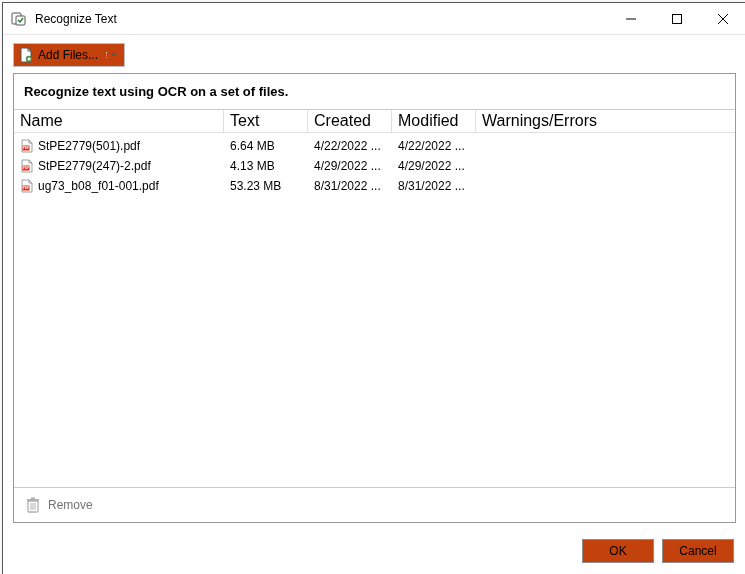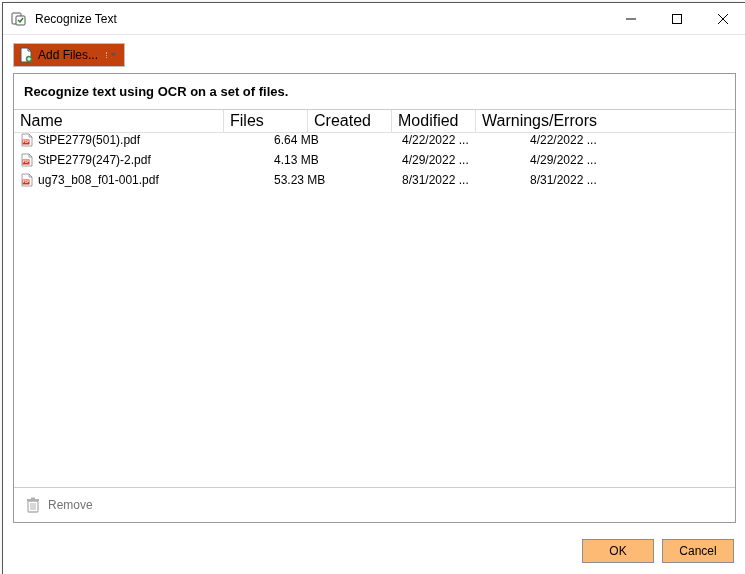--- a/index.html
+++ b/index.html
@@ -118,24 +118,23 @@
   .col.modified { width: 84px; }
   .col.warnings { flex: 1; border-right: none; }
 
   .rows {
     flex: 1;
     overflow: auto;
     border-top: 1px solid #e0e0e0;
   }
   .row {
     display: flex;
-    align-items: flex-start;
+    align-items: flex-end;
     height: 20px;
     font-size: 12px;
-    gap: 44px;
   }
   .row .cell {
     padding: 0 6px;
     white-space: nowrap;
     overflow: hidden;
     text-overflow: ellipsis;
   }
   .cell.name { width: 210px; display: flex; align-items: center; gap: 4px; }
   .cell.size { width: 84px; }
   .cell.created { width: 84px; }
@@ -163,21 +162,21 @@
   .button-bar {
     display: flex;
     justify-content: flex-end;
     gap: 8px;
     padding: 6px 12px 12px 12px;
   }
   .dlg-btn {
     min-width: 72px;
     height: 24px;
     border: 1px solid #8d8d8d;
-    background: #fdba74;
+    background: #c2410c;
     font-size: 12px;
     display: inline-flex;
     align-items: center;
     justify-content: center;
     cursor: pointer;
   }
 </style>
 </head>
 <body>
 
@@ -231,21 +230,21 @@
           </svg>
       </span>
     </div>
   </div>
 
   <div class="content">
     <div class="panel-header">Recognize text using OCR on a set of files.</div>
     <div class="file-table">
       <div class="col-headers">
         <div class="col name">Name</div>
-        <div class="col size">Files</div>
+        <div class="col size">Text</div>
         <div class="col created">Created</div>
         <div class="col modified">Modified</div>
         <div class="col warnings">Warnings/Errors</div>
       </div>
       <div class="rows" id="rows">
 
       <div class="row">
     <div class="cell name">
       <span class="pdf-icon">
   <svg viewBox="0 0 14 14" width="14" height="14">

